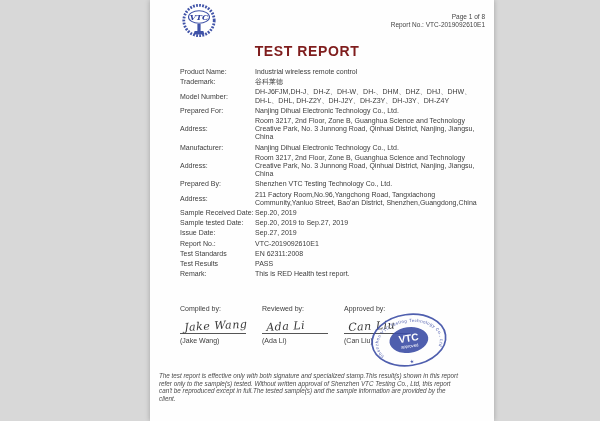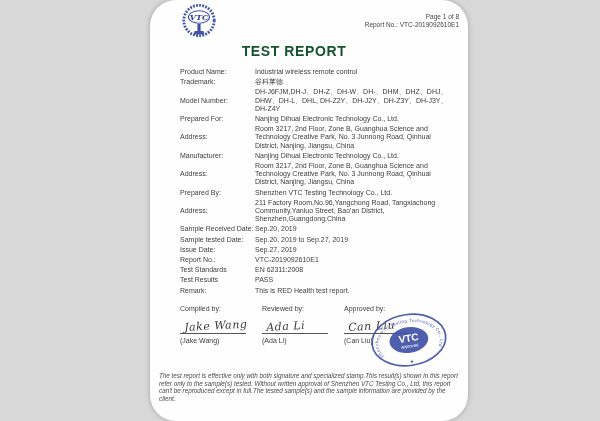--- a/index.html
+++ b/index.html
@@ -5,34 +5,33 @@
   html,body{margin:0;padding:0;}
   body{
     width:600px;height:421px;
     background:#d8d8d8;
     font-family:"Liberation Sans", sans-serif;
     position:relative;overflow:hidden;
     -webkit-font-smoothing:antialiased;
   }
   .stage{position:absolute;inset:0;}
   .paper{
-    position:absolute;left:150px;top:0;width:318px;height:421px;
+    position:absolute;left:150px;top:0;width:344px;height:421px;
     background:#fefefe;
     box-shadow:0 0 5px rgba(0,0,0,.25);
-    border-radius:26px;
   }
   
   .logo{position:absolute;left:32px;top:3px;width:34px;height:36px;}
   .pageinfo{
     position:absolute;right:9px;top:13px;text-align:right;
     font-size:6.5px;line-height:8px;color:#444;
   }
   .title{
     position:absolute;top:43px;left:0;right:30px;text-align:center;
-    font-size:14px;font-weight:bold;color:#14532d;letter-spacing:.6px;
+    font-size:14px;font-weight:bold;color:#7f1d1d;letter-spacing:.6px;
   }
   
   .fields{position:absolute;top:68px;left:30px;right:12px;}
   .row{display:grid;grid-template-columns:74px 1fr;column-gap:1px;margin-bottom:2px;align-items:center;}
   .lbl{font-size:7px;line-height:8.2px;color:#3c3c3c;}
   .val{font-size:7px;line-height:8.2px;color:#3c3c3c;}
   
   .sigs{position:absolute;top:305px;left:30px;right:12px;display:flex;}
   .sigcol{width:82px;flex:0 0 82px;}
   .sigcol .role{font-size:7px;color:#3c3c3c;}

